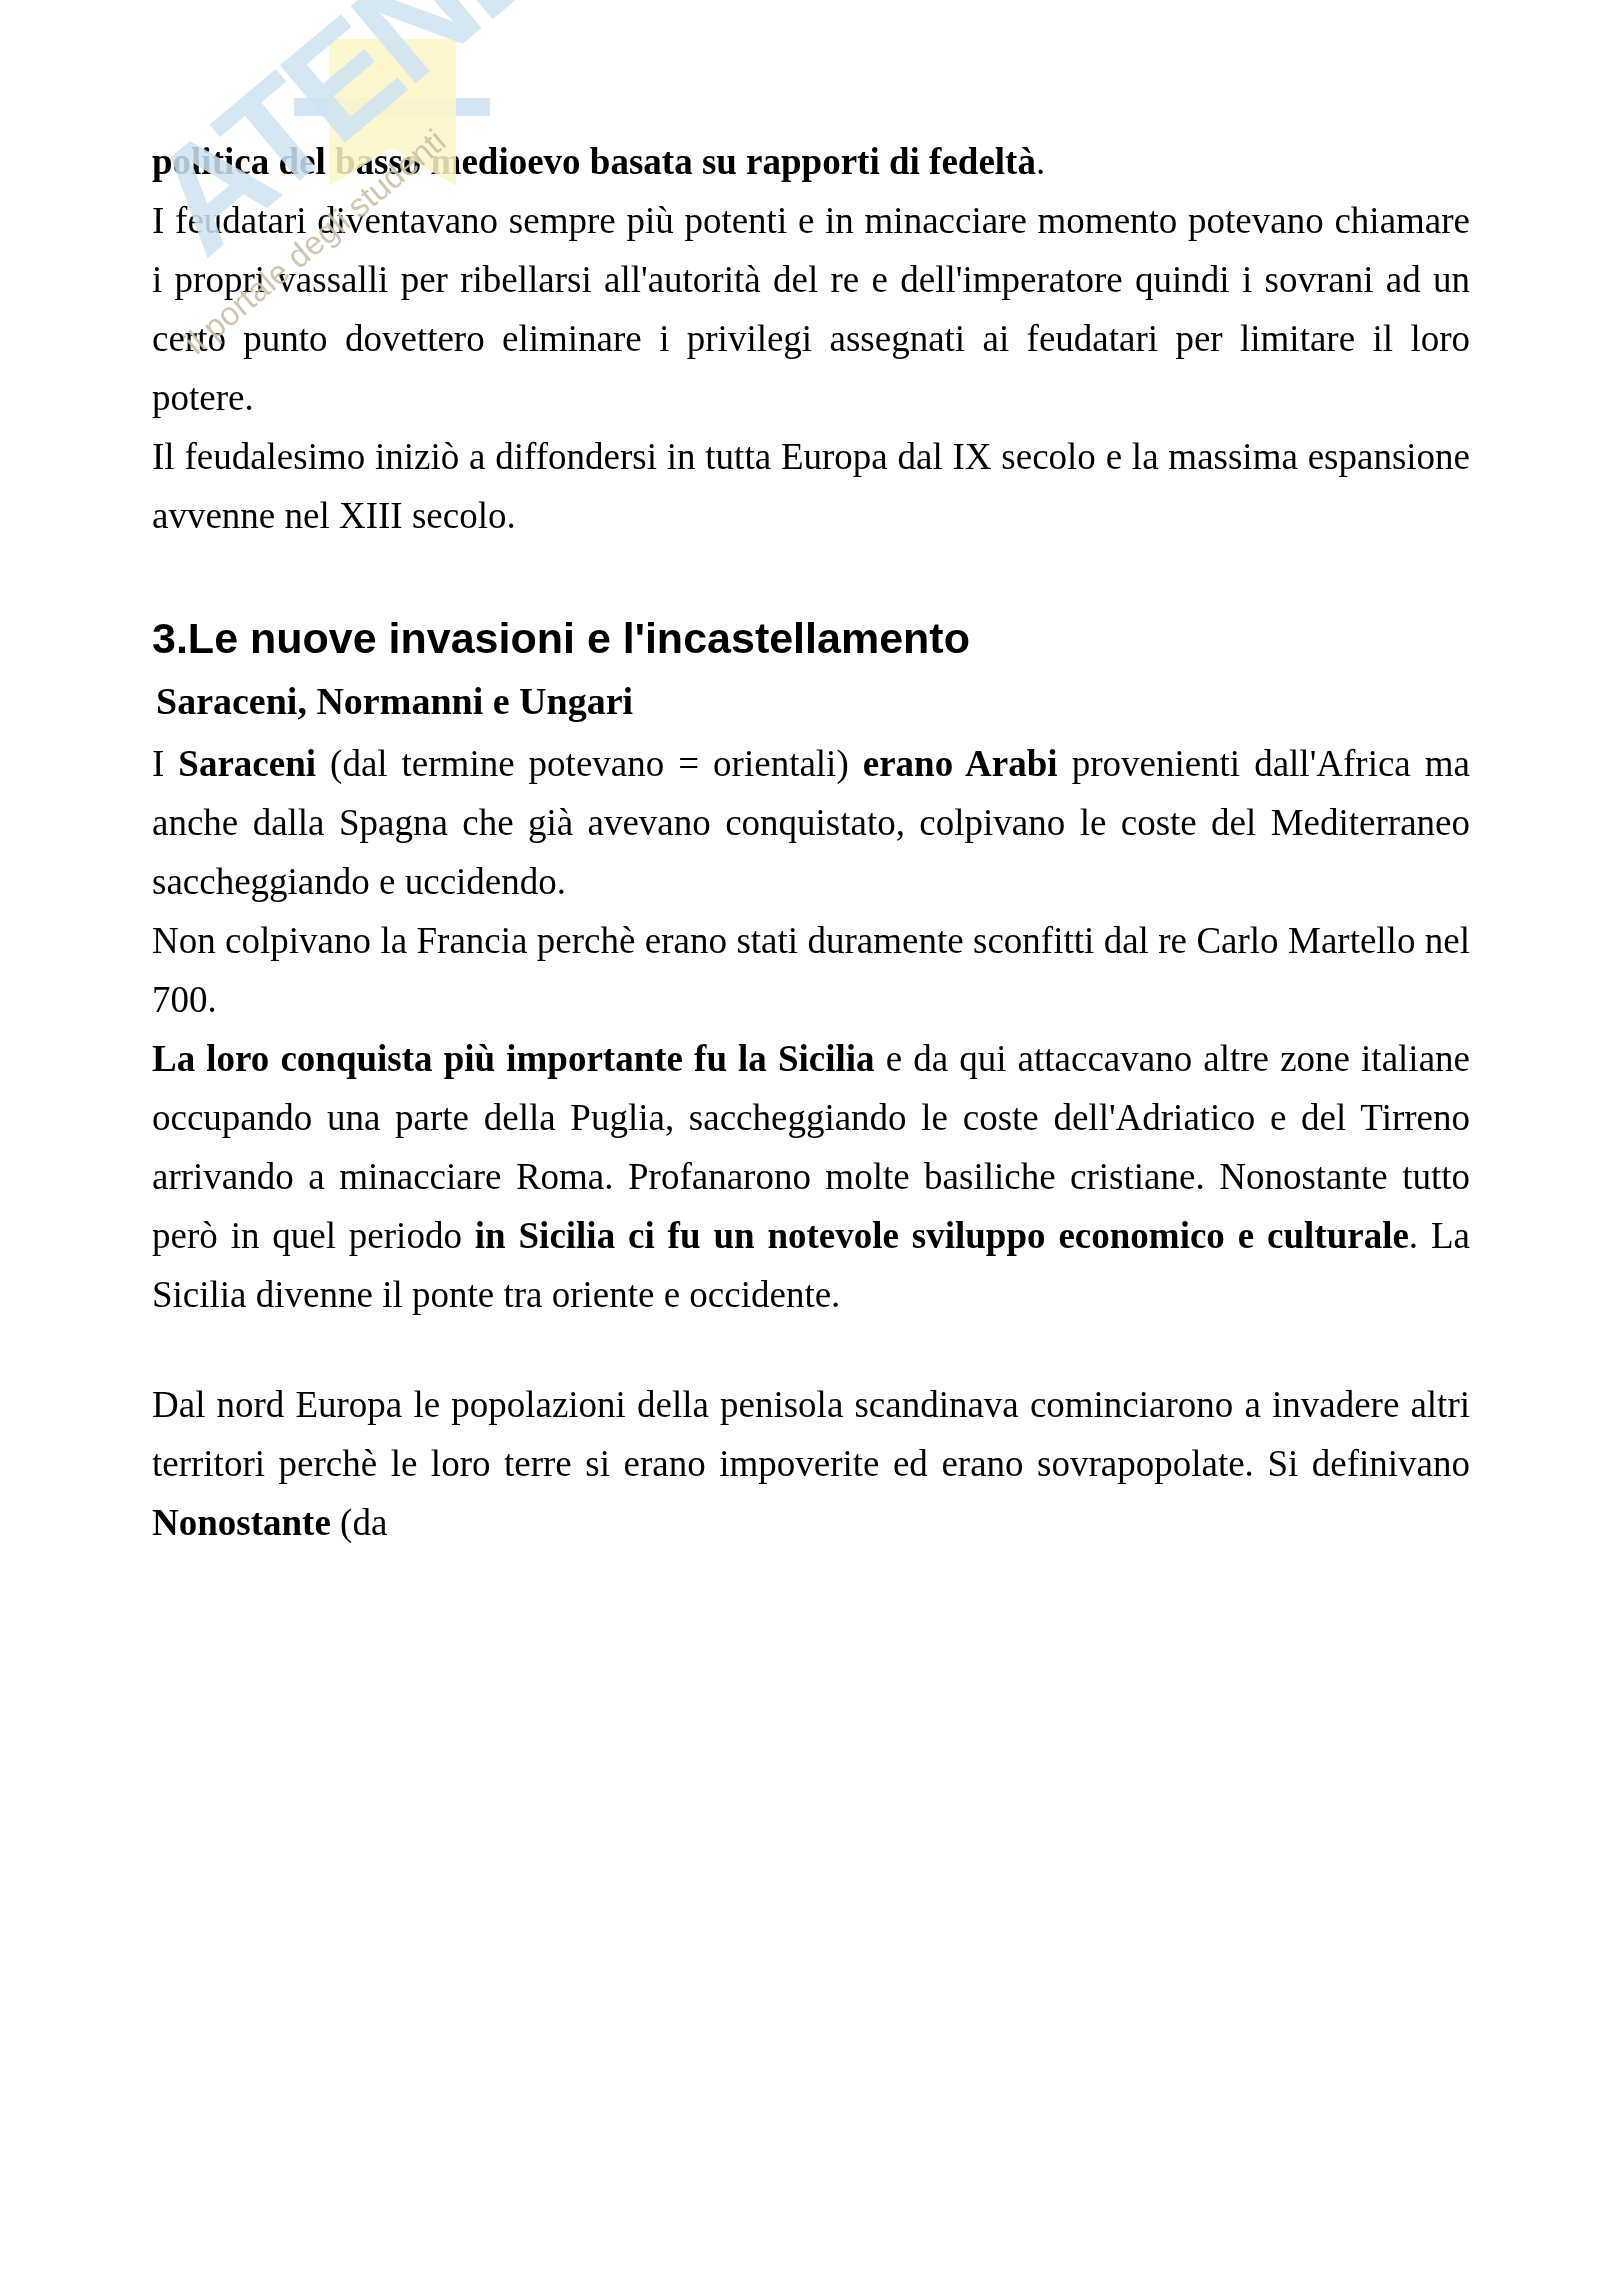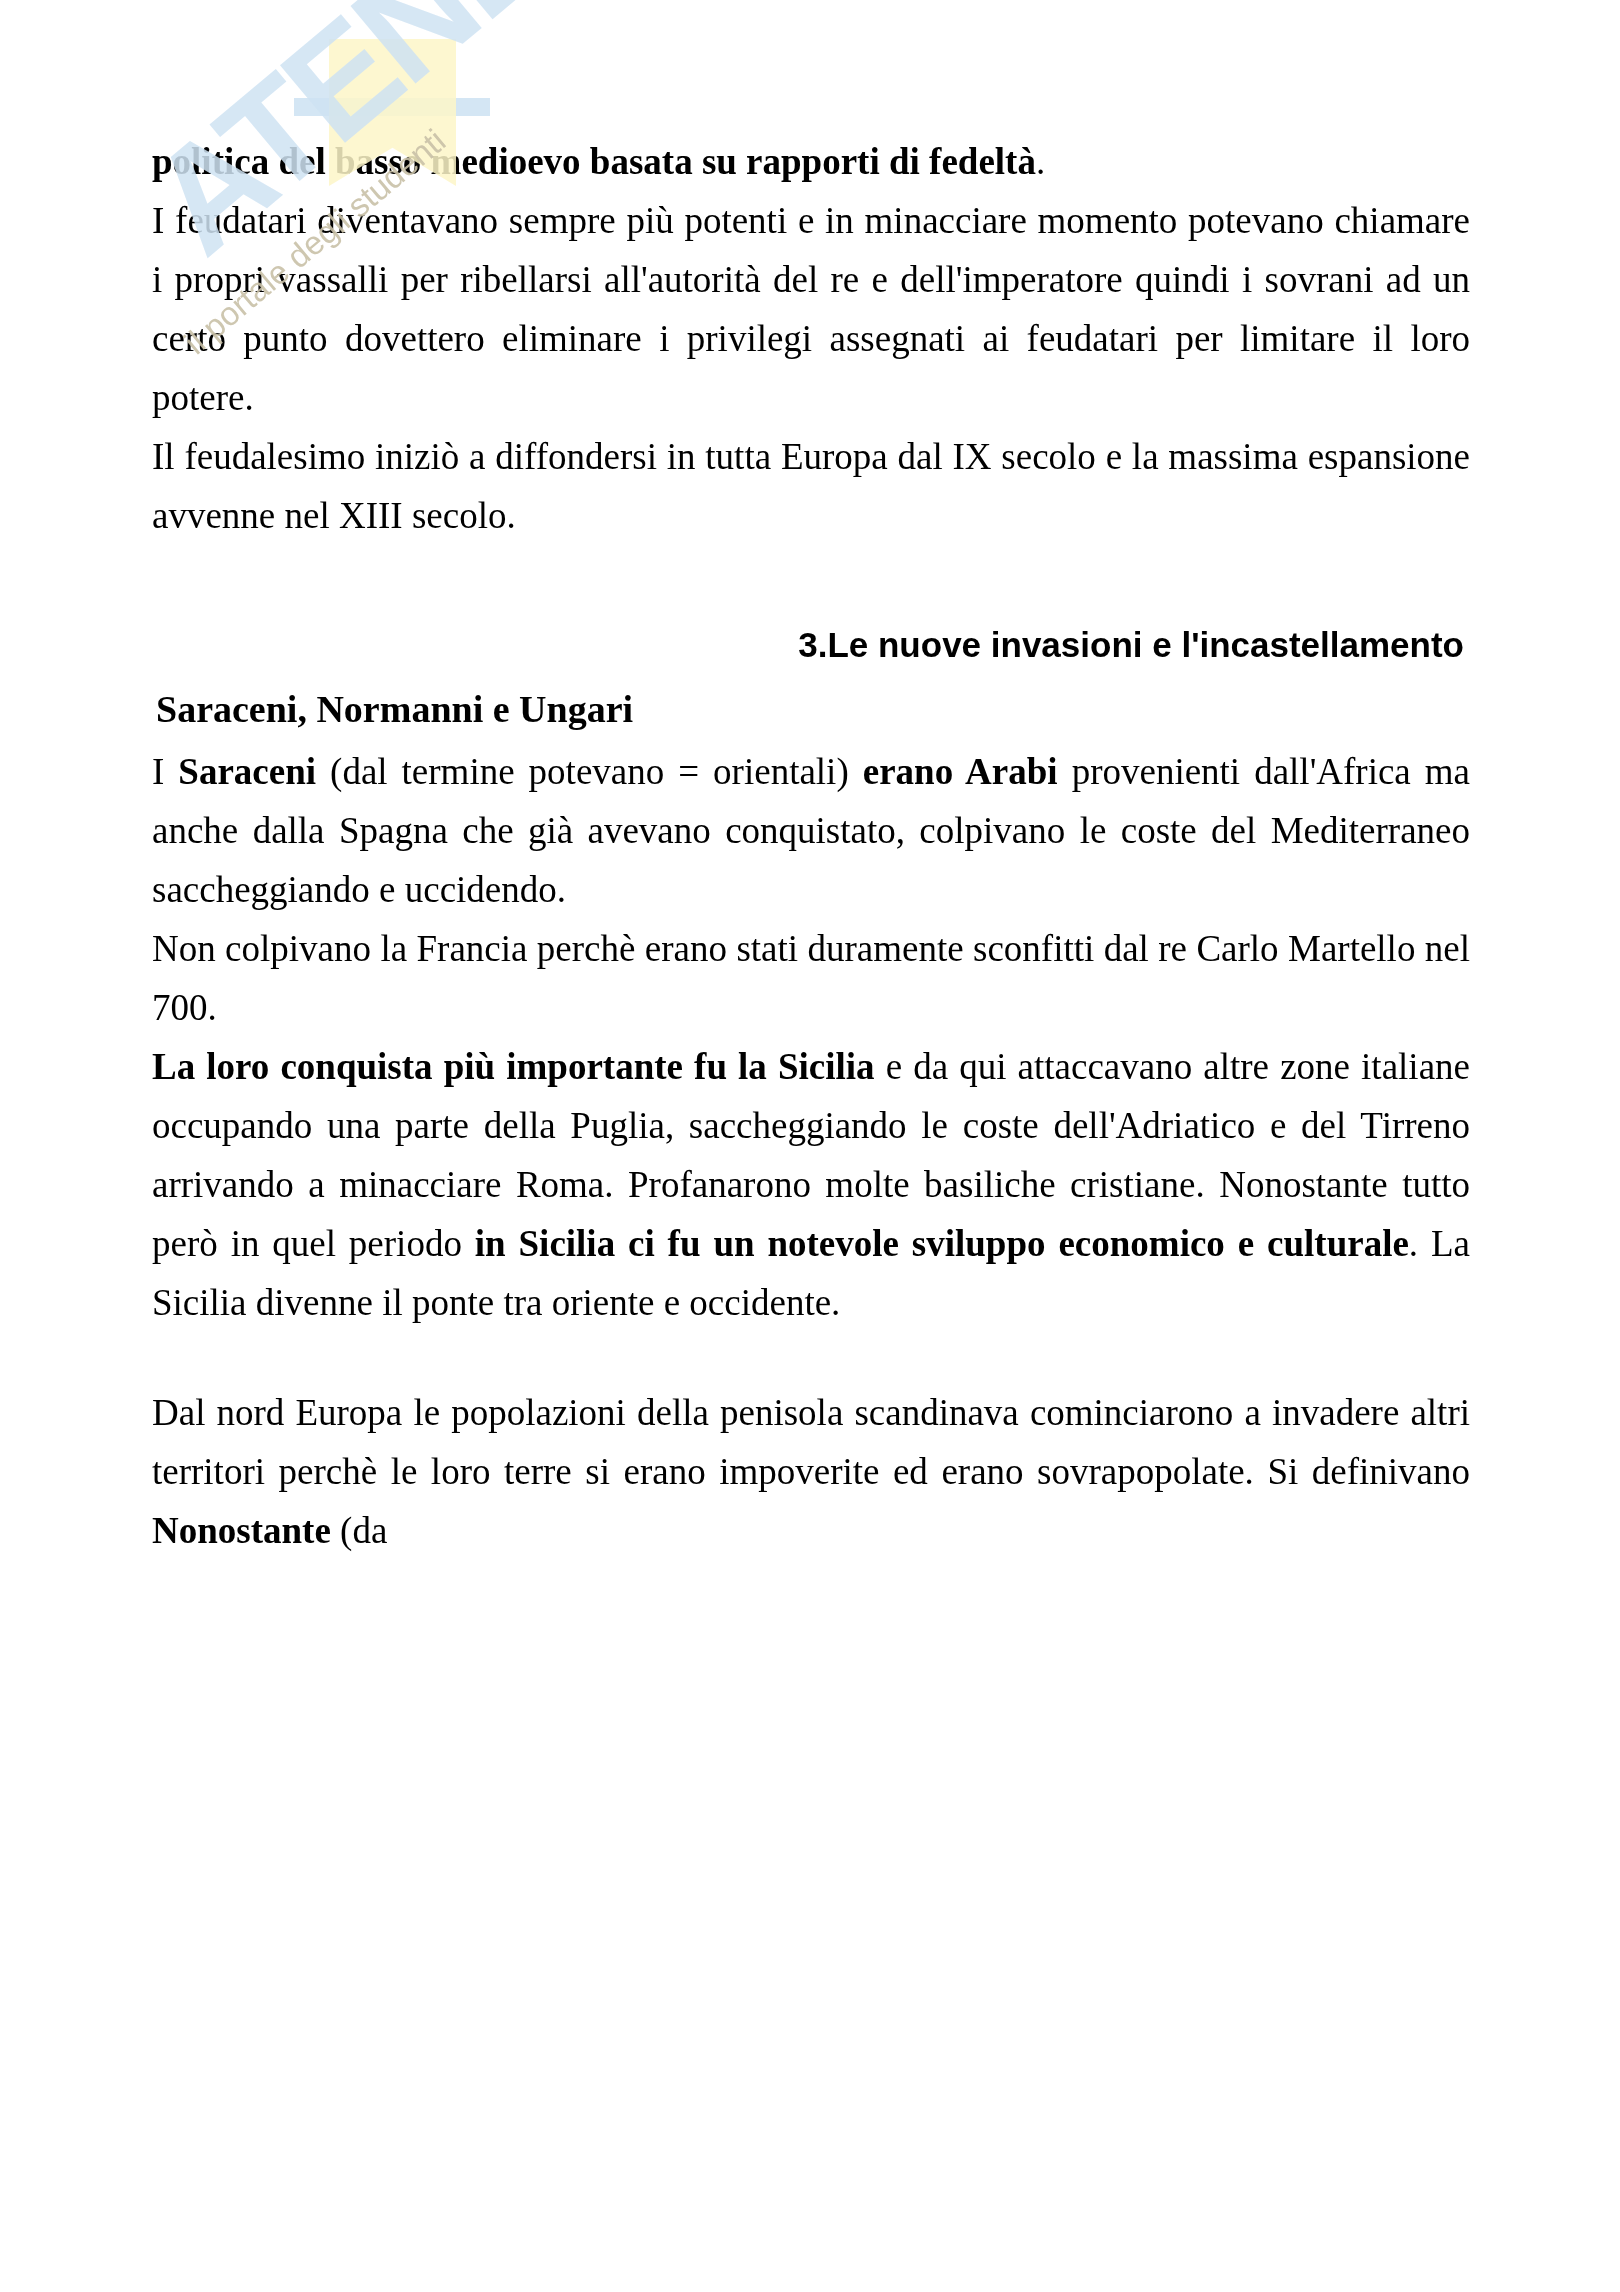--- a/index.html
+++ b/index.html
@@ -25,26 +25,25 @@
   p.para {
     margin: 0;
     font-size: 37px;
     line-height: 59px;
     text-align: justify;
     text-justify: inter-word;
     color: #000000;
   }
   .b { font-weight: bold; }
   h2.section-heading {
-    margin: 6px;
-    font-size: 35px;
+    margin: 0;
+    font-size: 43px;
     font-weight: bold;
     line-height: 61px;
     font-family: "Liberation Sans", "DejaVu Sans", sans-serif;
-    text-align: right;
   }
   h3.sub-heading {
     margin: 4px;
     font-size: 38px;
     font-weight: bold;
     line-height: 57px;
   }
   .spacer-lg { height: 63px; }
   .spacer-md { height: 51px; }
 

